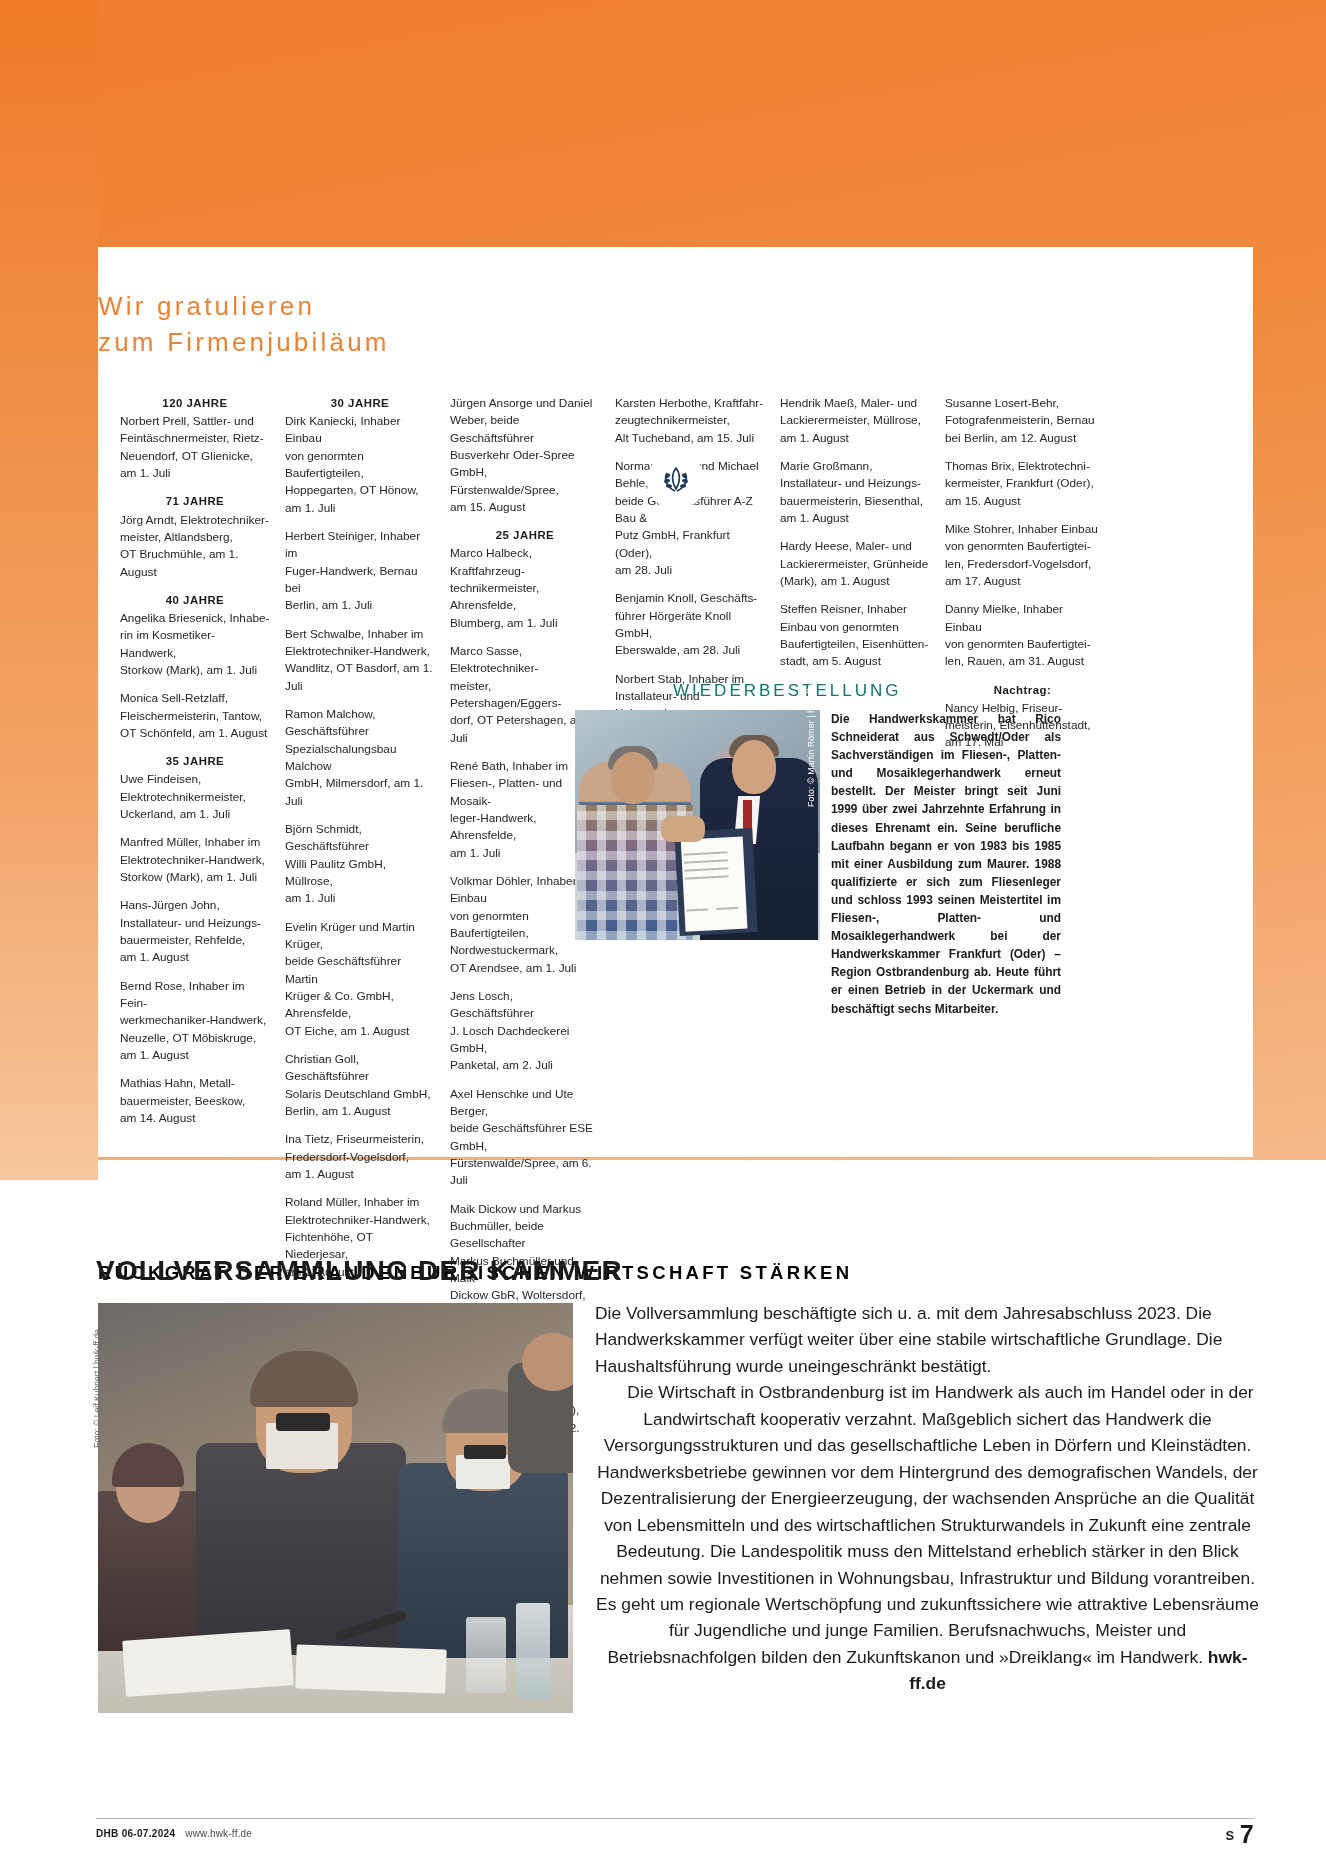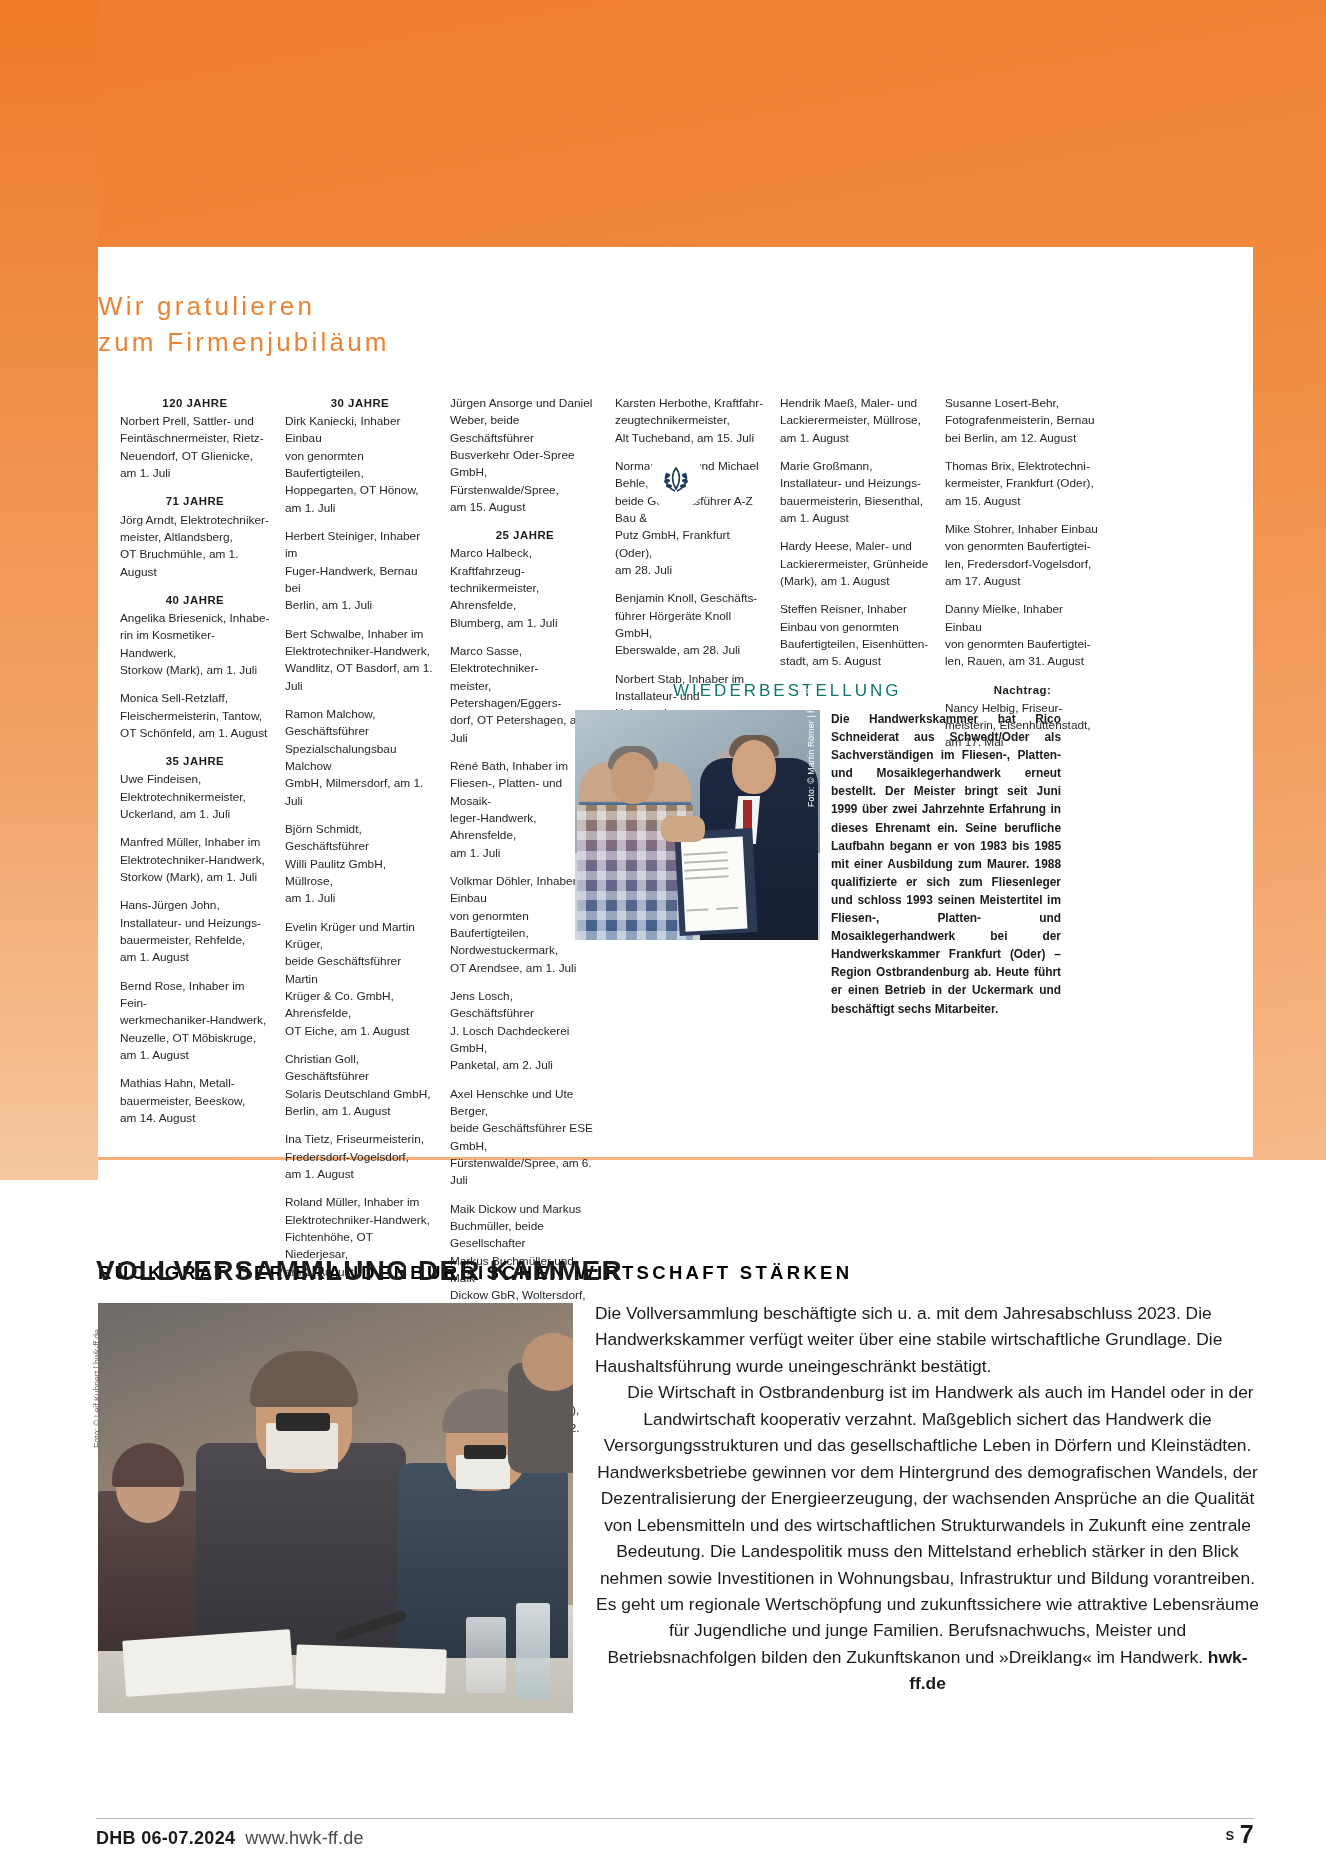--- a/index.html
+++ b/index.html
@@ -223,21 +223,21 @@
   .article-text p.indent{ text-indent:26px;text-align:center; }
   .article-text b{ font-weight:700; }
 
   
   .footer-rule{
     position:absolute; left:96px; top:1818px; width:1158px; height:1px;
     background:#b9b9b9;
   }
   .footer-left{
     position:absolute; left:96px; top:1828px;
-    font-size:18px; color:#1b1b1b; font-weight:700; letter-spacing:.3px;
+    font-size:10px; color:#1b1b1b; font-weight:700; letter-spacing:.3px;
   }
   .footer-left span.url{ font-weight:400; color:#4a4a4a; margin-left:10px; letter-spacing:.2px;}
   .footer-right{
     position:absolute; right:72px; top:1820px;
     font-size:13px; color:#1b1b1b; font-weight:700; letter-spacing:.4px;
   }
   .footer-right .num{ font-size:25px; margin-left:5px; vertical-align:-3px;}
 </style>
 </head>
 <body>

